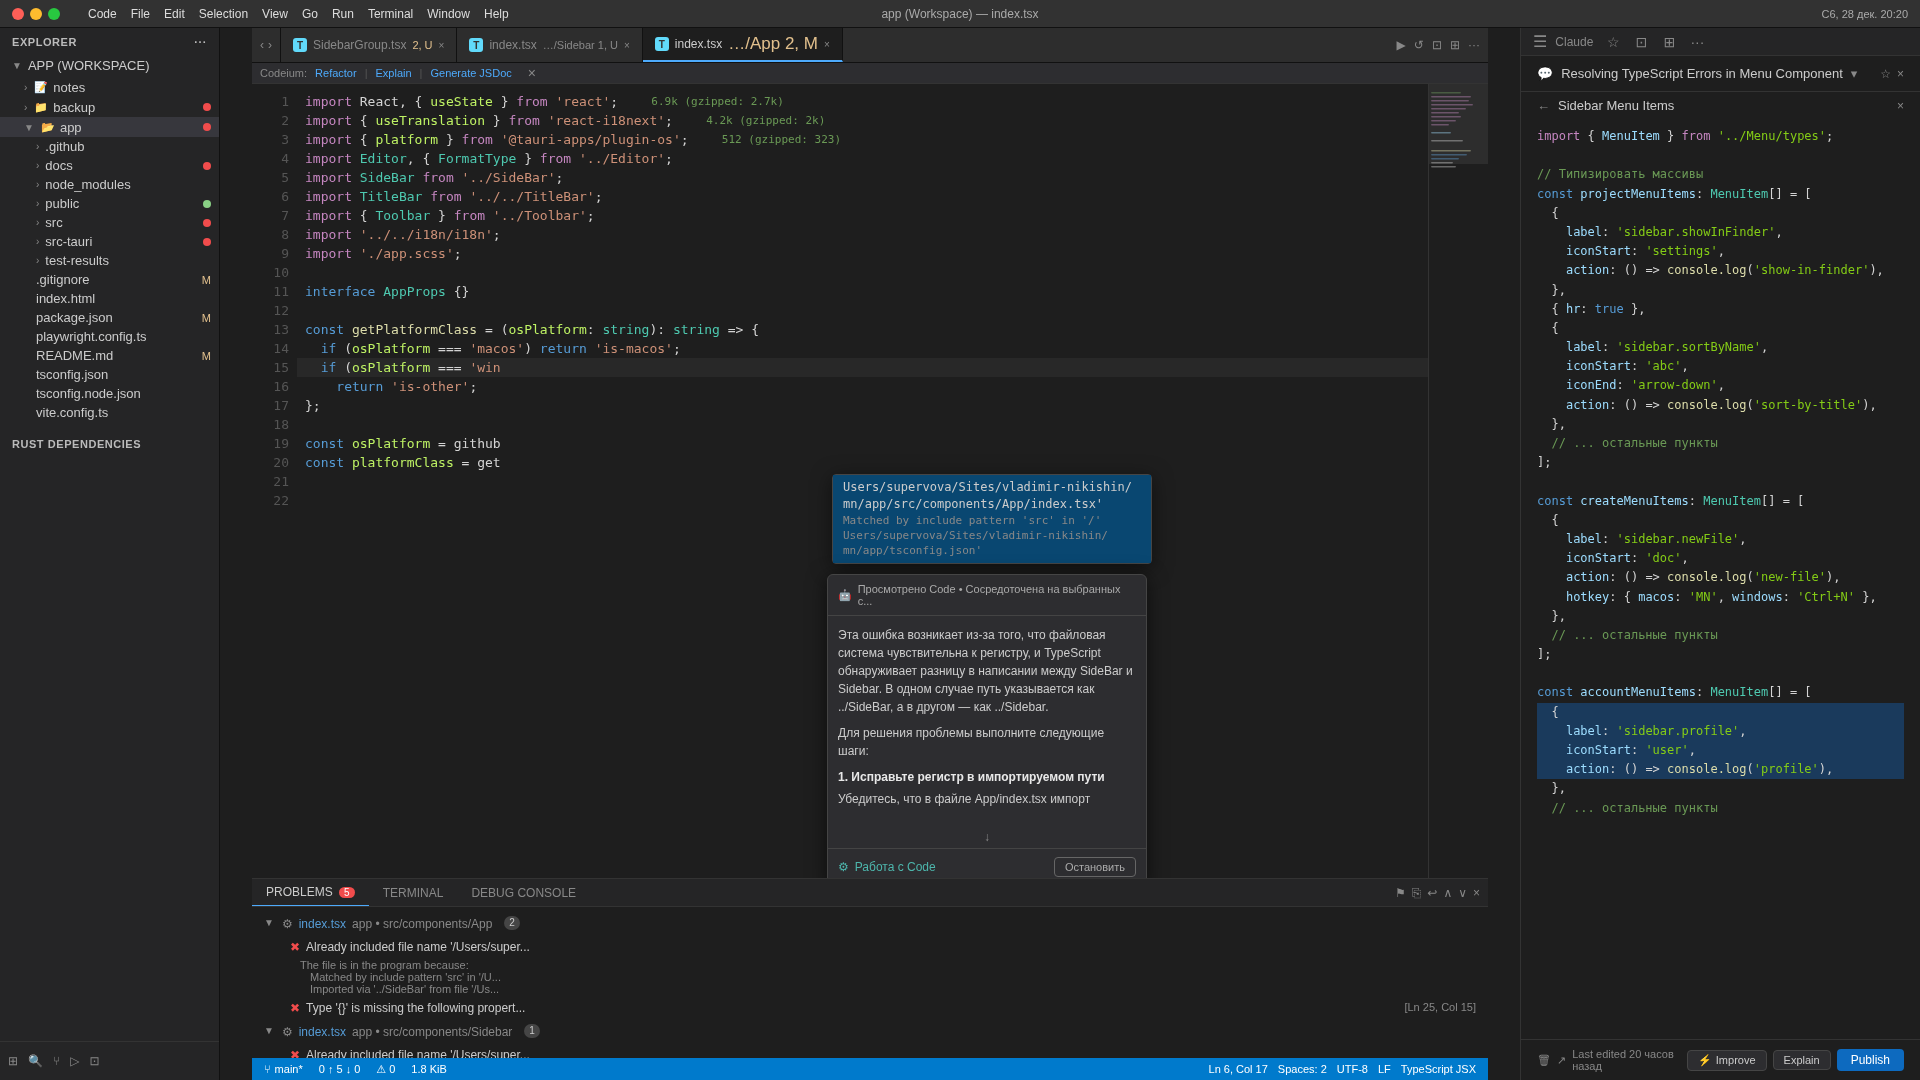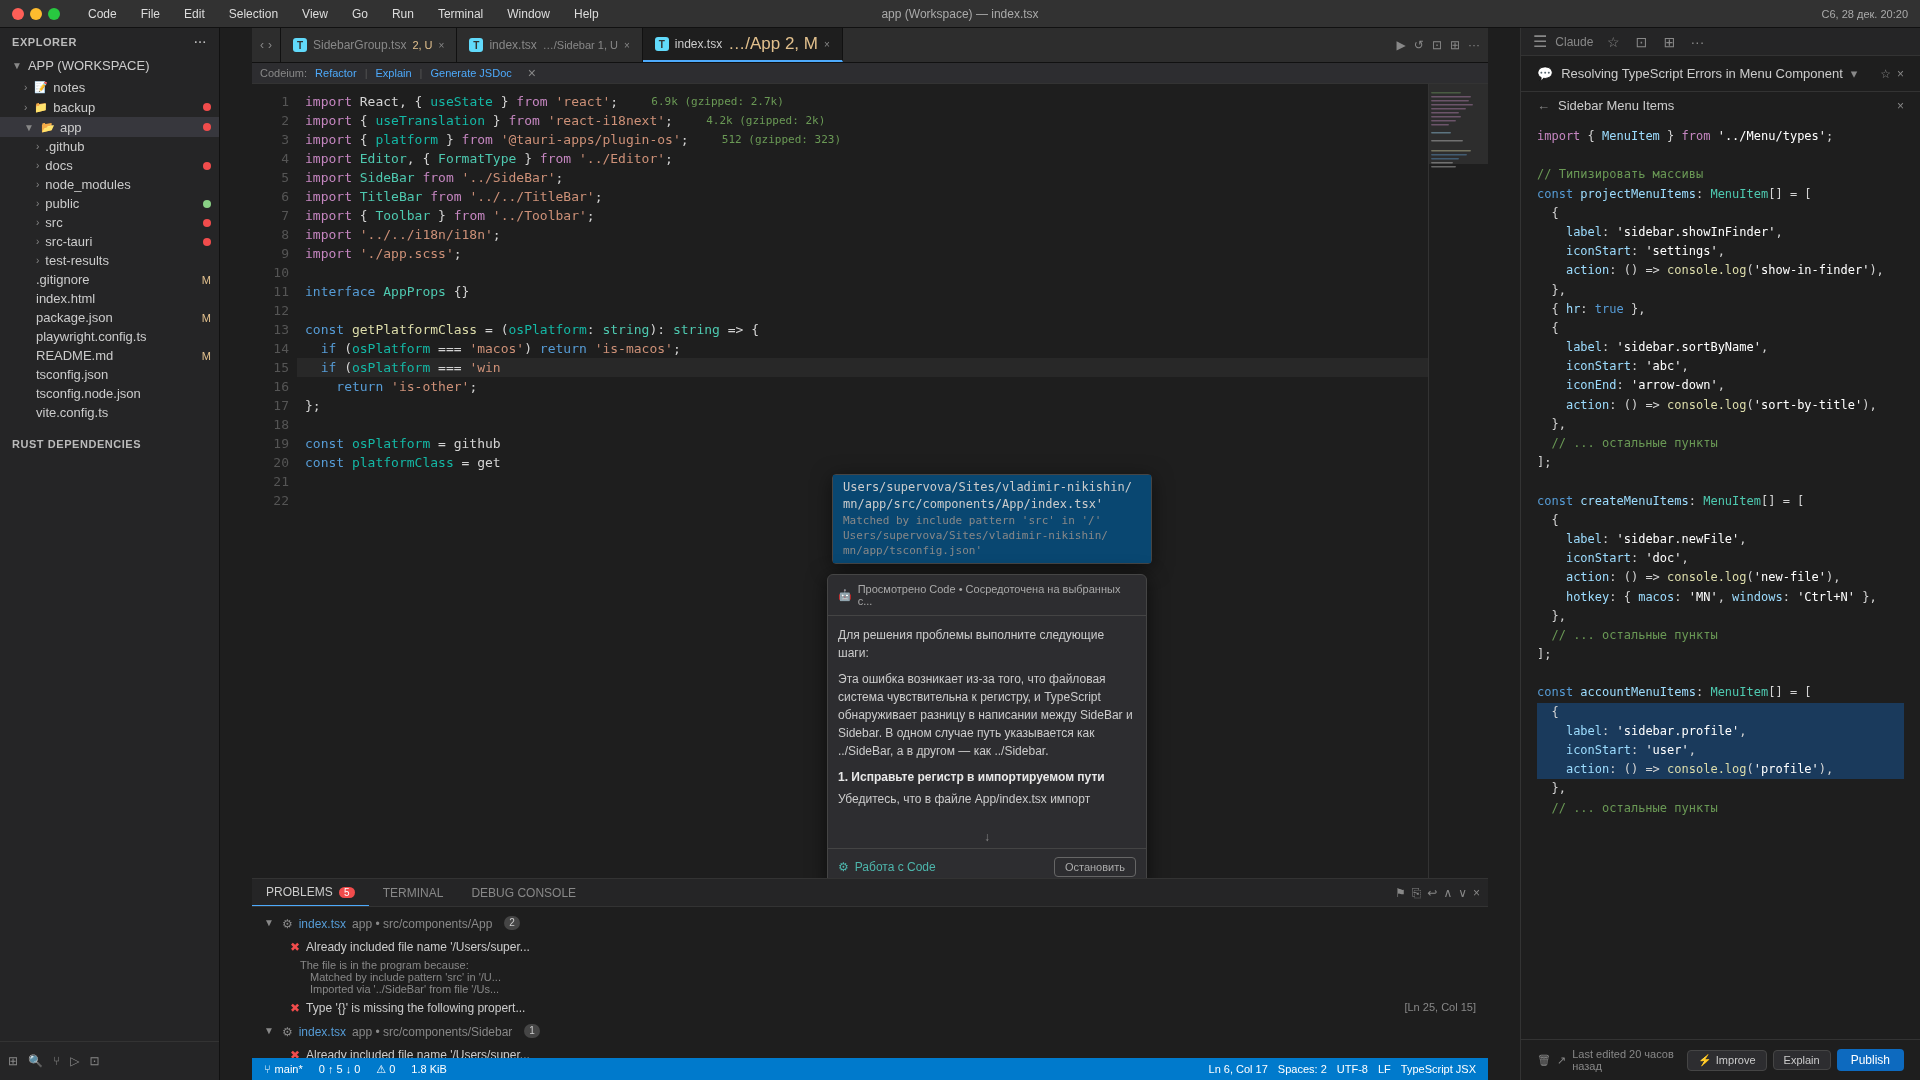--- a/index.html
+++ b/index.html
@@ -23,21 +23,21 @@
       gap: 8px;
       border-bottom: 1px solid #111;
       position: relative;
     }
     .traffic-lights { display: flex; gap: 6px; align-items: center; }
     .traffic-light { width: 12px; height: 12px; border-radius: 50%; }
     .tl-red { background: #ff5f57; }
     .tl-yellow { background: #febc2e; }
     .tl-green { background: #28c840; }
     .app-title { position: absolute; left: 50%; transform: translateX(-50%); color: #aaa; font-size: 12px; }
-    .menu-bar { display: flex; gap: 24px; align-items: center; margin-left: 20px; font-size: 12px; color: #ddd; text-align: center; }
+    .menu-bar { display: flex; gap: 14px; align-items: center; margin-left: 20px; font-size: 12px; color: #ddd; text-align: center; }
     .menu-bar span { cursor: pointer; }
     .title-bar-right { margin-left: auto; display: flex; align-items: center; gap: 8px; color: #aaa; font-size: 11px; padding-left: 32px; }
 
     
     .main-layout {
       display: flex;
       height: calc(1080px - 28px);
       gap: 32px;
     }
 
@@ -173,21 +173,21 @@
     .code-line.active-line { background: #282828; }
 
     
     .c-comment { color: #6a9955; }
     .c-keyword { color: #569cd6; }
     .c-string { color: #ce9178; }
     .c-func { color: #dcdcaa; }
     .c-type { color: #4ec9b0; }
     .c-op { color: #d4d4d4; }
     .c-import { color: #c586c0; }
-    .c-lightblue { color: #14b8a6; }
+    .c-lightblue { color: #bef264; }
 
     
     .minimap {
       width: 60px;
       background: #1e1e1e;
       border-left: 1px solid #333;
       flex-shrink: 0;
       overflow: hidden;
       position: relative;
     }
@@ -388,21 +388,21 @@
       background: #1e1e1e;
       flex: 1;
       overflow-y: auto;
       padding: 8px 16px;
       font-family: 'SF Mono', 'Monaco', 'Menlo', monospace;
       font-size: 12px;
       line-height: 1.6;
     }
     .cp-comment { color: #6a9955; }
     .cp-keyword { color: #569cd6; }
-    .cp-string { color: #ffffff; }
+    .cp-string { color: #84cc16; }
     .cp-func { color: #dcdcaa; }
     .cp-type { color: #4ec9b0; }
     .cp-var { color: #9cdcfe; }
     .cp-punct { color: #d4d4d4; }
     .cp-import { color: #c586c0; }
 
     .right-panel-footer {
       padding: 8px 16px;
       border-top: 1px solid #333;
       font-size: 11px;
@@ -861,22 +861,22 @@
           <div style="color:#888; font-size:11px;">mn/app/tsconfig.json'</div>
         </div>
       </div>
 
       <div class="chat-popup">
         <div class="chat-header">
           <span style="color:#888;">🤖</span>
           <span>Просмотрено Code • Сосредоточена на выбранных с...</span>
         </div>
         <div class="chat-body">
+          <p>Эта ошибка возникает из-за того, что файловая система чувствительна к регистру, и TypeScript обнаруживает разницу в написании между SideBar и Sidebar. В одном случае путь указывается как ../SideBar, а в другом — как ../Sidebar.</p>
           <p>Для решения проблемы выполните следующие шаги:</p>
-          <p>Эта ошибка возникает из-за того, что файловая система чувствительна к регистру, и TypeScript обнаруживает разницу в написании между SideBar и Sidebar. В одном случае путь указывается как ../SideBar, а в другом — как ../Sidebar.</p>
           <p class="step-title">1. Исправьте регистр в импортируемом пути</p>
           <p>Убедитесь, что в файле App/index.tsx импорт</p>
         </div>
 
         <div style="text-align:center; padding: 4px; color:#888;">↓</div>
 
         <div class="work-with-code">
           <div class="work-with-code-left">
             <span>⚙</span>
             <span>Работа с Code</span>

